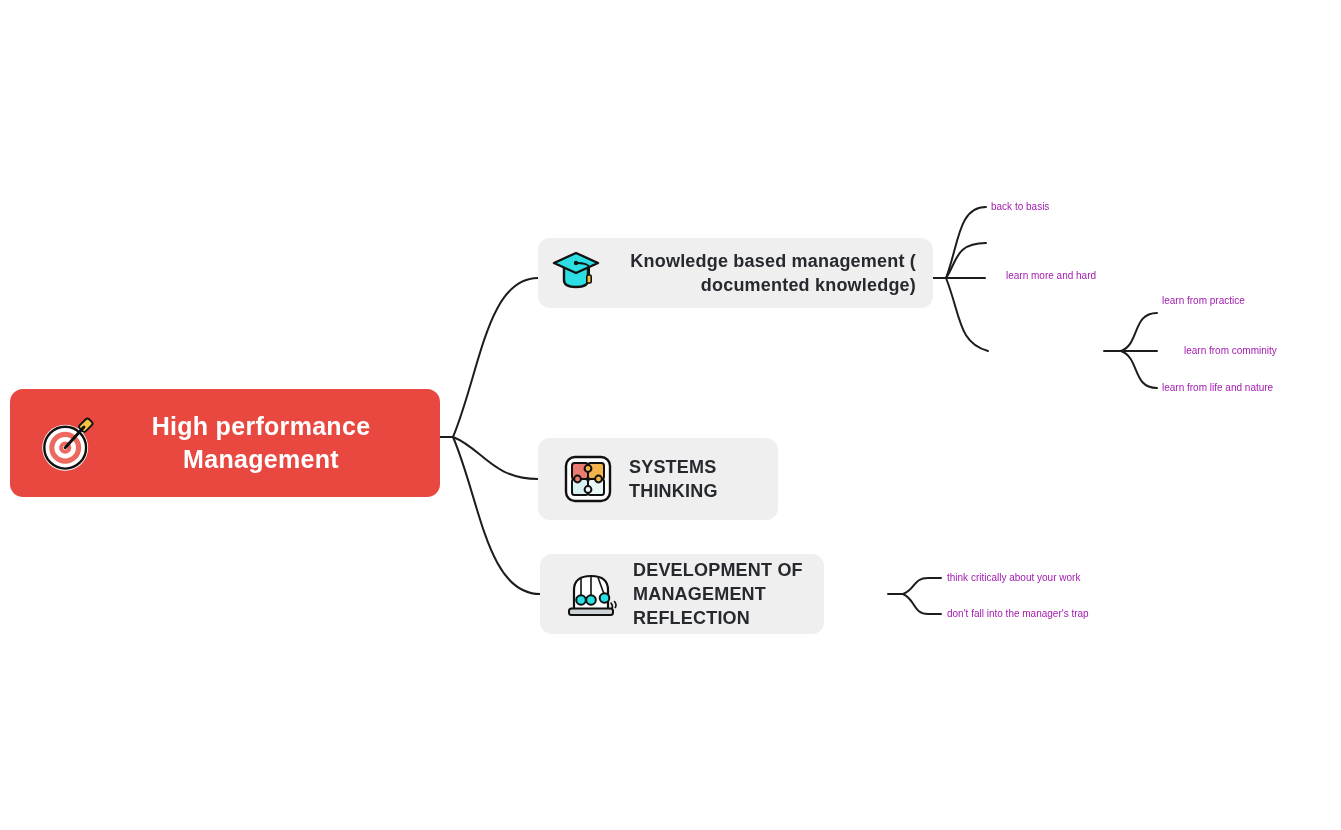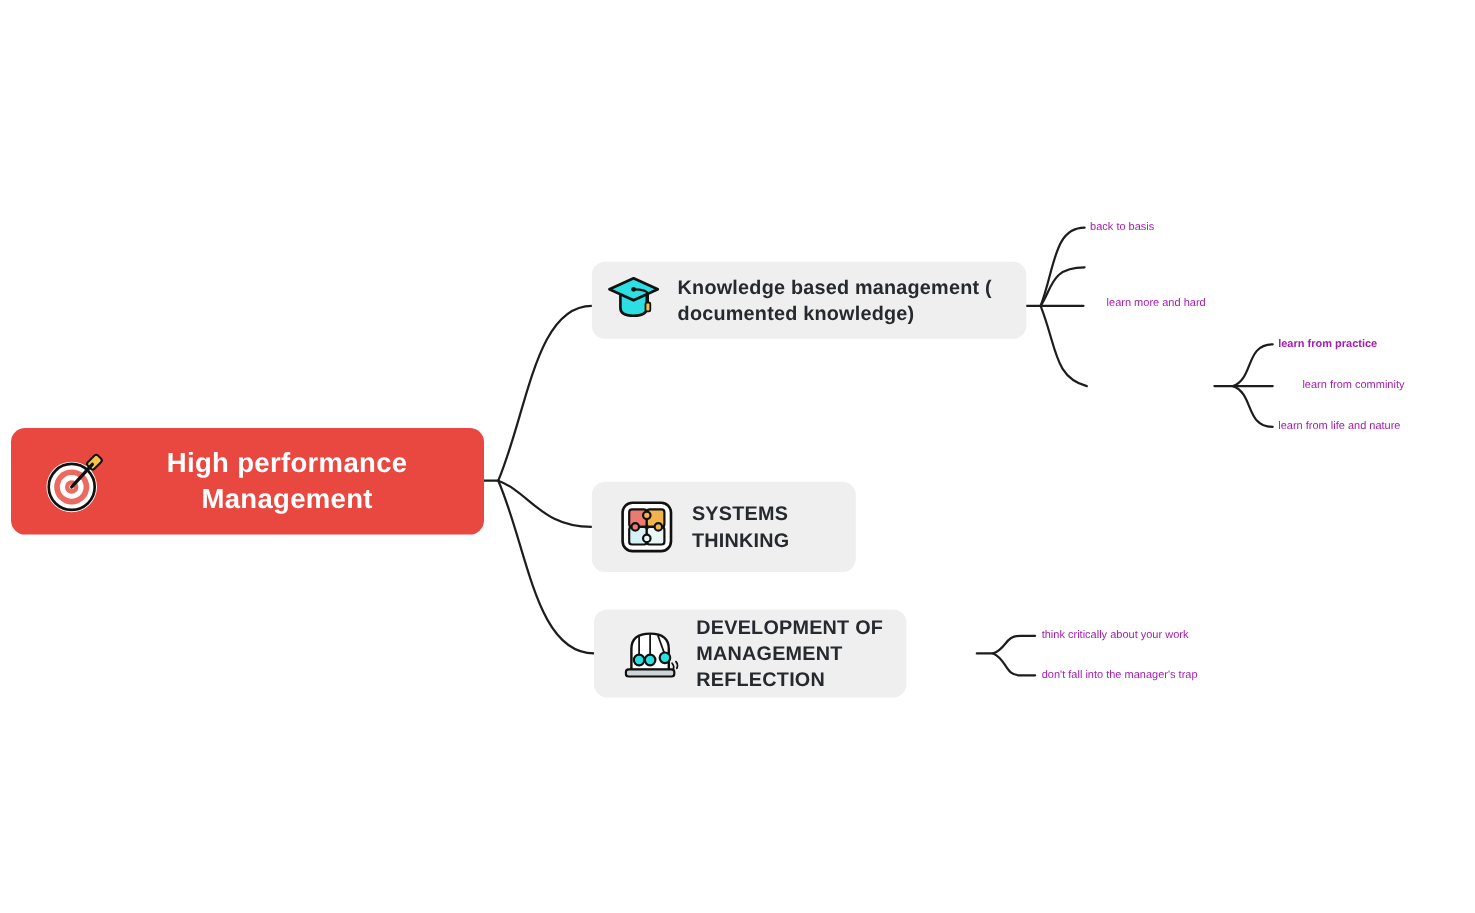--- a/index.html
+++ b/index.html
@@ -71,40 +71,40 @@
         <path d="M1121 351 C1140 358 1132 388 1157 388"></path>
       </g>
       <g>
         <path d="M888 594 H903"></path>
         <path d="M903 594 C916 589 913 578 928 578 H941"></path>
         <path d="M903 594 C916 600 913 614 928 614 H941"></path>
       </g>
     </g>
   </svg>
 
-  <div class="node root-node" style="left:10px; top:389px; width:430px; height:97px;">
+  <div class="node root-node" style="left:10px; top:389px; width:430px; height:108px;">
     <span class="icon" style="margin-left:28px;">
       <svg width="60" height="60" viewBox="0 0 64 64">
         <line x1="31" y1="35" x2="52" y2="12" stroke="#fff" stroke-width="8" stroke-linecap="round"></line>
         <g transform="rotate(-45 51 13)">
           <rect x="44" y="8.5" width="14" height="9" rx="2.5" fill="#f6c445" stroke="#111" stroke-width="2" stroke-linejoin="round"></rect>
         </g>
         <circle cx="29" cy="37" r="24.5" fill="#fff"></circle>
         <circle cx="29" cy="37" r="22.3" fill="#fff" stroke="#111" stroke-width="2.6"></circle>
         <circle cx="29" cy="37" r="17" fill="#ed685e"></circle>
         <circle cx="29" cy="37" r="11.5" fill="#fff"></circle>
         <circle cx="29" cy="37" r="6.5" fill="#ed685e"></circle>
         <circle cx="29" cy="37" r="2.3" fill="#fff"></circle>
         <line x1="29" y1="37" x2="49" y2="15" stroke="#111" stroke-width="3.2" stroke-linecap="round"></line>
       </svg>
     </span>
     <div class="title" style="flex:1; margin:0 26px 0 10px;">High performance Management</div>
   </div>
 
-  <div class="node" style="left:538px; top:238px; width:395px; height:70px; padding-left:12px;">
+  <div class="node" style="left:538px; top:238px; width:395px; height:70px; padding-left:12px;text-align:right;">
     <span class="icon">
       <svg width="52" height="52" viewBox="0 0 52 52">
         <path d="M14 21 L14 33 Q14 40 26 40 Q38 40 38 33 L38 21" fill="#2ddfe2" stroke="#111" stroke-width="2.4" stroke-linejoin="round"></path>
         <polygon points="26,6 48,16 26,26 4,16" fill="#2ddfe2" stroke="#111" stroke-width="2.4" stroke-linejoin="round"></polygon>
         <circle cx="26" cy="16" r="2.2" fill="#111"></circle>
         <path d="M26 16 Q38 16 39 20 L39 28" fill="none" stroke="#111" stroke-width="2"></path>
         <rect x="36.8" y="28" width="4.4" height="8" rx="1.5" fill="#f6c445" stroke="#111" stroke-width="1.6"></rect>
       </svg>
     </span>
     <div class="title" style="margin-left:14px; width:300px;">Knowledge based management ( documented knowledge)</div>
@@ -140,20 +140,20 @@
         <path d="M46 34 q2.5 3 0.8 6" fill="none" stroke="#111" stroke-width="1.6" stroke-linecap="round"></path>
         <path d="M49.5 32.5 q2.5 3 0.8 6" fill="none" stroke="#111" stroke-width="1.6" stroke-linecap="round"></path>
         <rect x="4" y="39.5" width="44" height="6.5" rx="2.5" fill="#ced4d7" stroke="#111" stroke-width="2"></rect>
       </svg>
     </span>
     <div class="title" style="margin-left:16px; width:258px;">DEVELOPMENT OF MANAGEMENT REFLECTION</div>
   </div>
 
   <span class="leaf" style="left:991px; top:197px;">back to basis</span>
   <span class="leaf" style="left:991px; top:266px;margin-left:15px;">learn more and hard</span>
-  <span class="leaf" style="left:1162px; top:303px;font-weight:bold;">learn from practice</span>
+  <span class="leaf" style="left:1162px; top:291px;">learn from practice</span>
   <span class="leaf" style="left:1184px; top:341px;">learn from comminity</span>
   <span class="leaf" style="left:1162px; top:378px;">learn from life and nature</span>
 
   <span class="leaf" style="left:947px; top:568px;">think critically about your work</span>
   <span class="leaf" style="left:947px; top:604px;">don't fall into the manager's trap</span>
 
 </div>
 
 </body></html>

